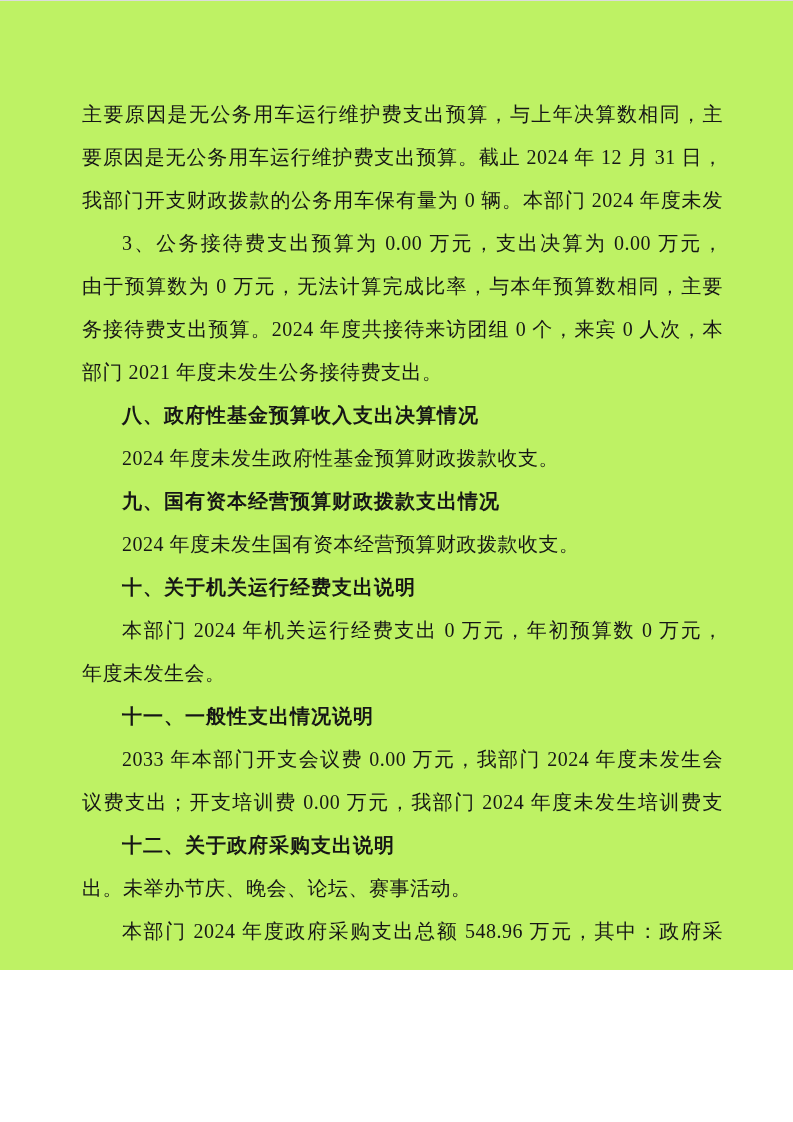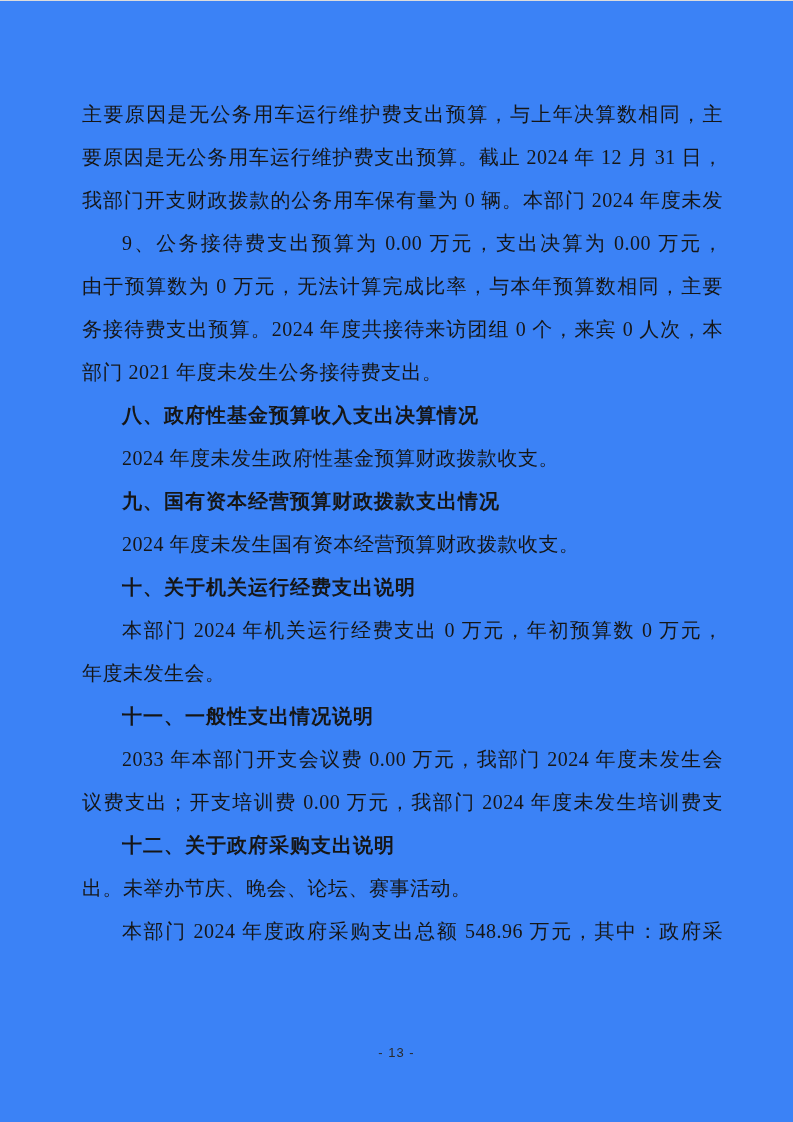--- a/index.html
+++ b/index.html
@@ -3,22 +3,22 @@
 <meta charset="utf-8">
 <style>
   html, body {
     margin: 0;
     padding: 0;
     background: #ffffff;
   }
   .page {
     position: relative;
     width: 793px;
-    height: 1122px;
-    background: #3b82f6;
+    height: 970px;
+    background: #bef264;
     overflow: hidden;
     color: #161616;
     font-family: "Liberation Serif", "DejaVu Serif", serif;
   }
   .top-edge {
     position: absolute;
     top: 0; left: 0;
     width: 100%; height: 1px;
     background: #dcdcdc;
   }
@@ -64,21 +64,21 @@
 </head>
 <body>
 
 <div class="page">
   <div class="top-edge"></div>
 
   <div class="content">
     <div class="line justify">主要原因是无公务用车运行维护费支出预算，与上年决算数相同，主</div>
     <div class="line justify">要原因是无公务用车运行维护费支出预算。截止 2024 年 12 月 31 日，</div>
     <div class="line justify">我部门开支财政拨款的公务用车保有量为 0 辆。本部门 2024 年度未发</div>
-    <div class="line indent justify">9、公务接待费支出预算为 0.00 万元，支出决算为 0.00 万元，</div>
+    <div class="line indent justify">3、公务接待费支出预算为 0.00 万元，支出决算为 0.00 万元，</div>
     <div class="line justify">由于预算数为 0 万元，无法计算完成比率，与本年预算数相同，主要</div>
     <div class="line justify">务接待费支出预算。2024 年度共接待来访团组 0 个，来宾 0 人次，本</div>
     <div class="line">部门 2021 年度未发生公务接待费支出。</div>
     <div class="line heading indent">八、政府性基金预算收入支出决算情况</div>
     <div class="line indent">2024 年度未发生政府性基金预算财政拨款收支。</div>
     <div class="line heading indent">九、国有资本经营预算财政拨款支出情况</div>
     <div class="line indent">2024 年度未发生国有资本经营预算财政拨款收支。</div>
     <div class="line heading indent">十、关于机关运行经费支出说明</div>
     <div class="line indent justify">本部门 2024 年机关运行经费支出 0 万元，年初预算数 0 万元，</div>
     <div class="line">年度未发生会。</div>

